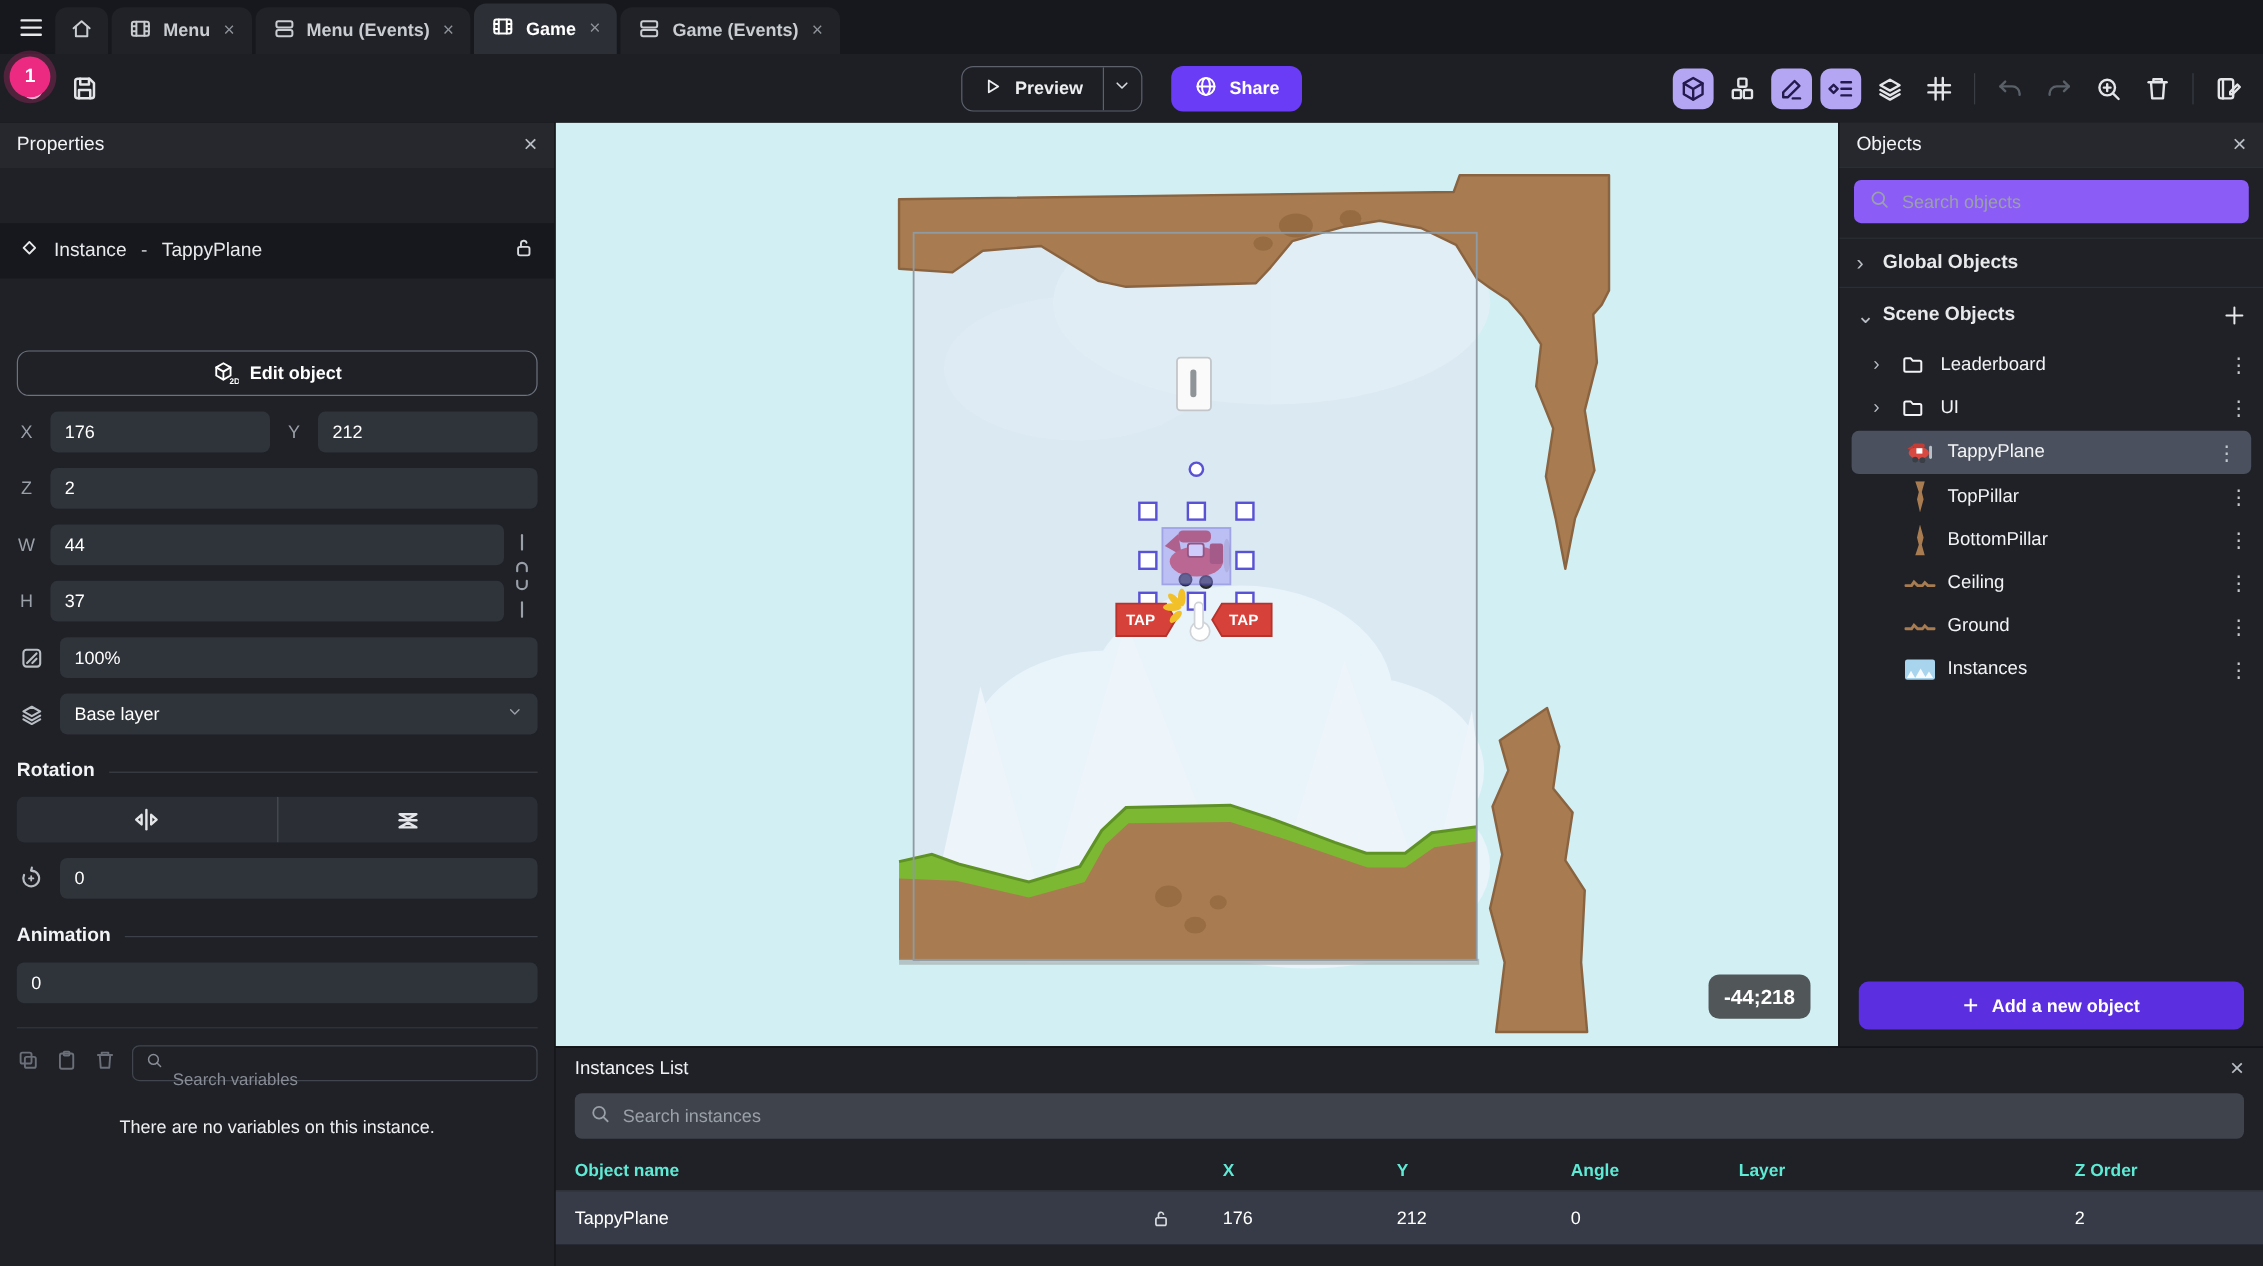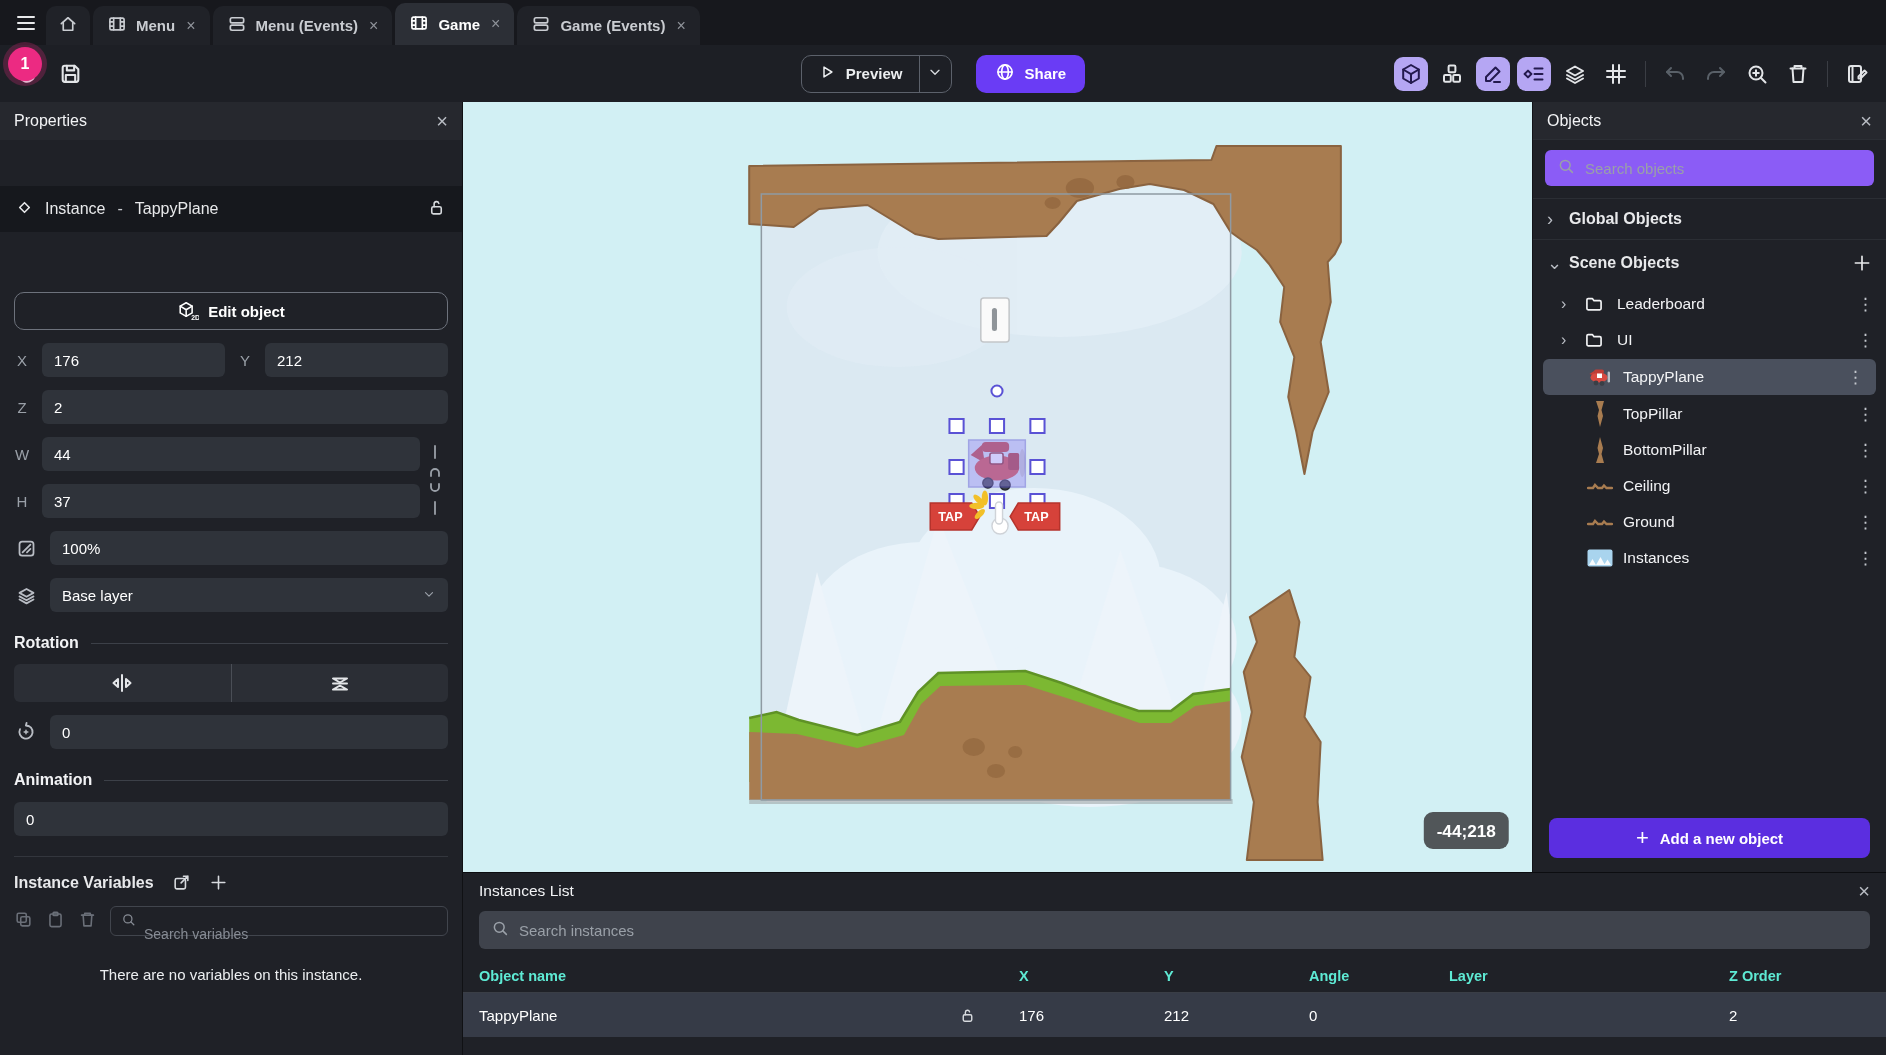--- a/index.html
+++ b/index.html
@@ -385,34 +385,20 @@
           <input class="pfield" value="0" style="">
         </div>
 
         <div class="sec">Animation</div>
         <div class="prow">
           <input class="pfield" value="0" style="">
         </div>
 
         <div class="lp-div"></div>
 
-        <div class="vars-head">
-          <span>Instance Variables</span>
-          <span class="vh-ic">
-              <svg class="ic" width="19" height="19" viewBox="0 0 24 24">
-                <rect x="4" y="7" width="13" height="13" rx="2"></rect>
-                <path d="M11.5 12.5 20 4M14.5 4H20v5.5"></path>
-              </svg>
-            </span>
-          <span class="vh-ic">
-              <svg class="ic" width="19" height="19" viewBox="0 0 24 24">
-                <path d="M12 4v16M4 12h16"></path>
-              </svg>
-            </span>
-        </div>
         <div class="vars-toolbar">
           <span><svg class="ic" width="19" height="19" viewBox="0 0 24 24">
                 <rect x="8.5" y="8.5" width="11.5" height="11.5" rx="2"></rect>
                 <rect x="4" y="4" width="11.5" height="11.5" rx="2"></rect>
               </svg></span>
           <span><svg class="ic" width="19" height="19" viewBox="0 0 24 24">
                 <rect x="5" y="5" width="14" height="16" rx="2"></rect>
                 <rect x="9" y="3" width="6" height="4" rx="1"></rect>
               </svg></span>
           <span><svg class="ic" width="19" height="19" viewBox="0 0 24 24">

